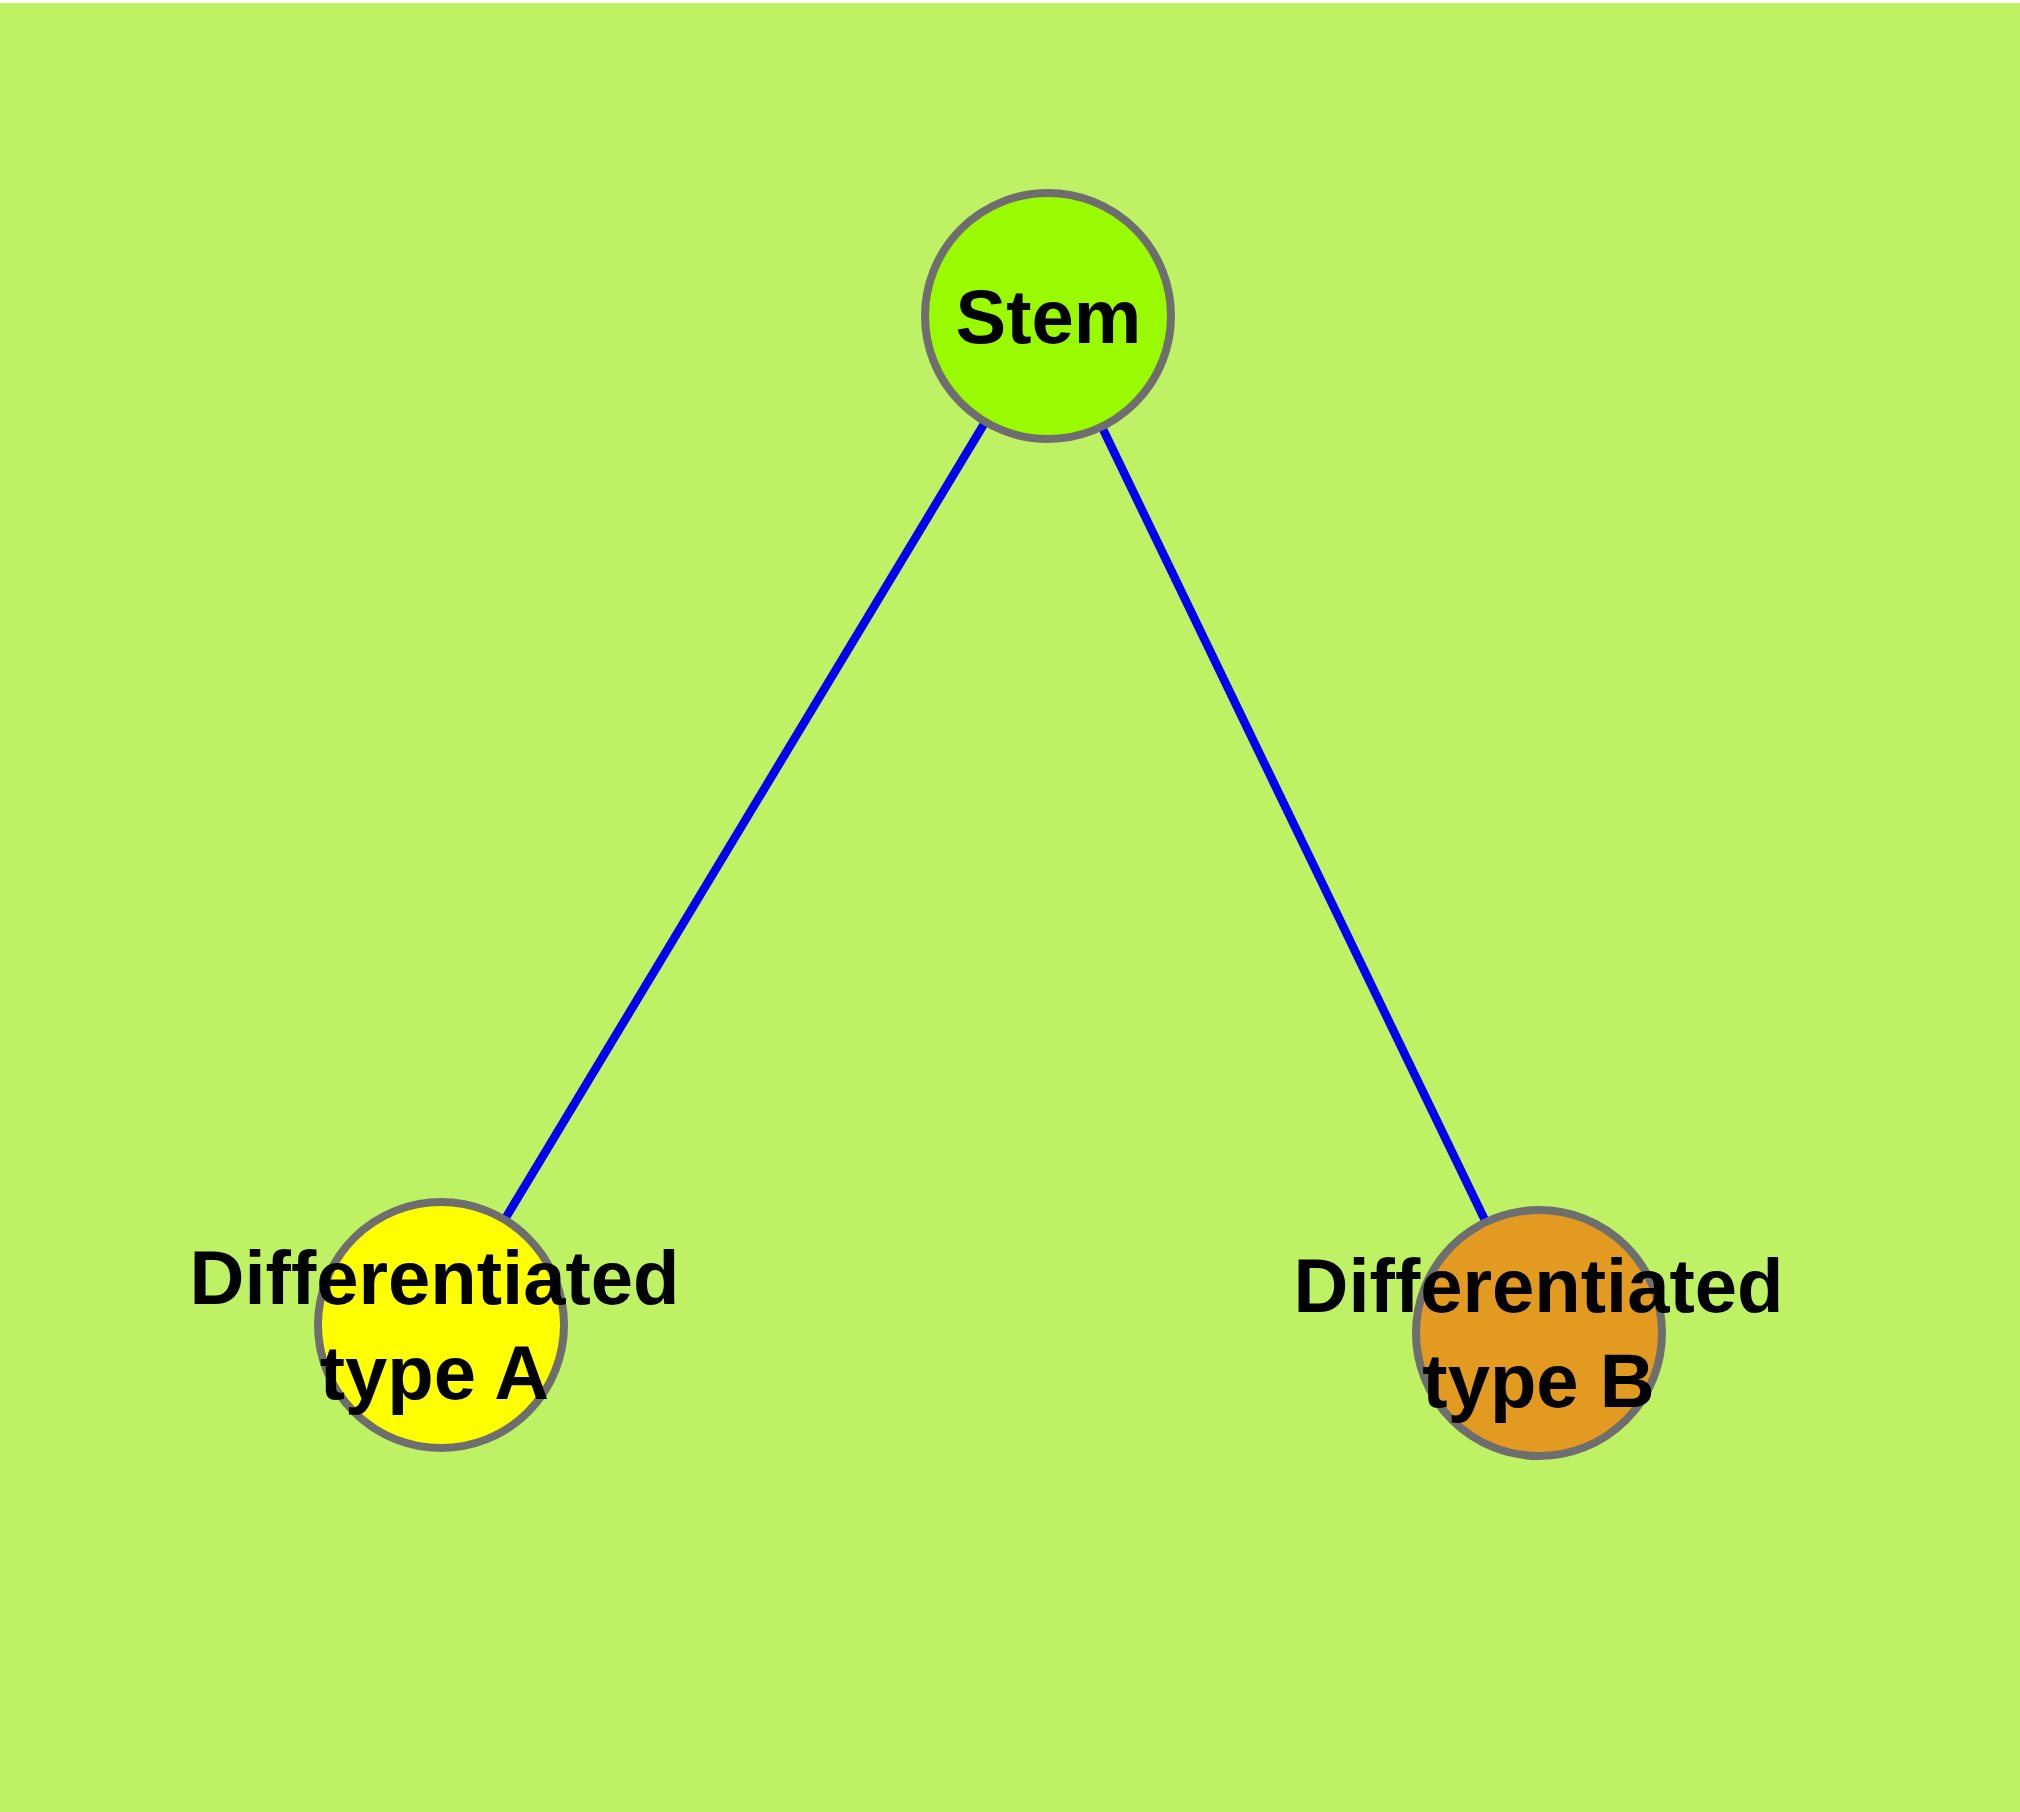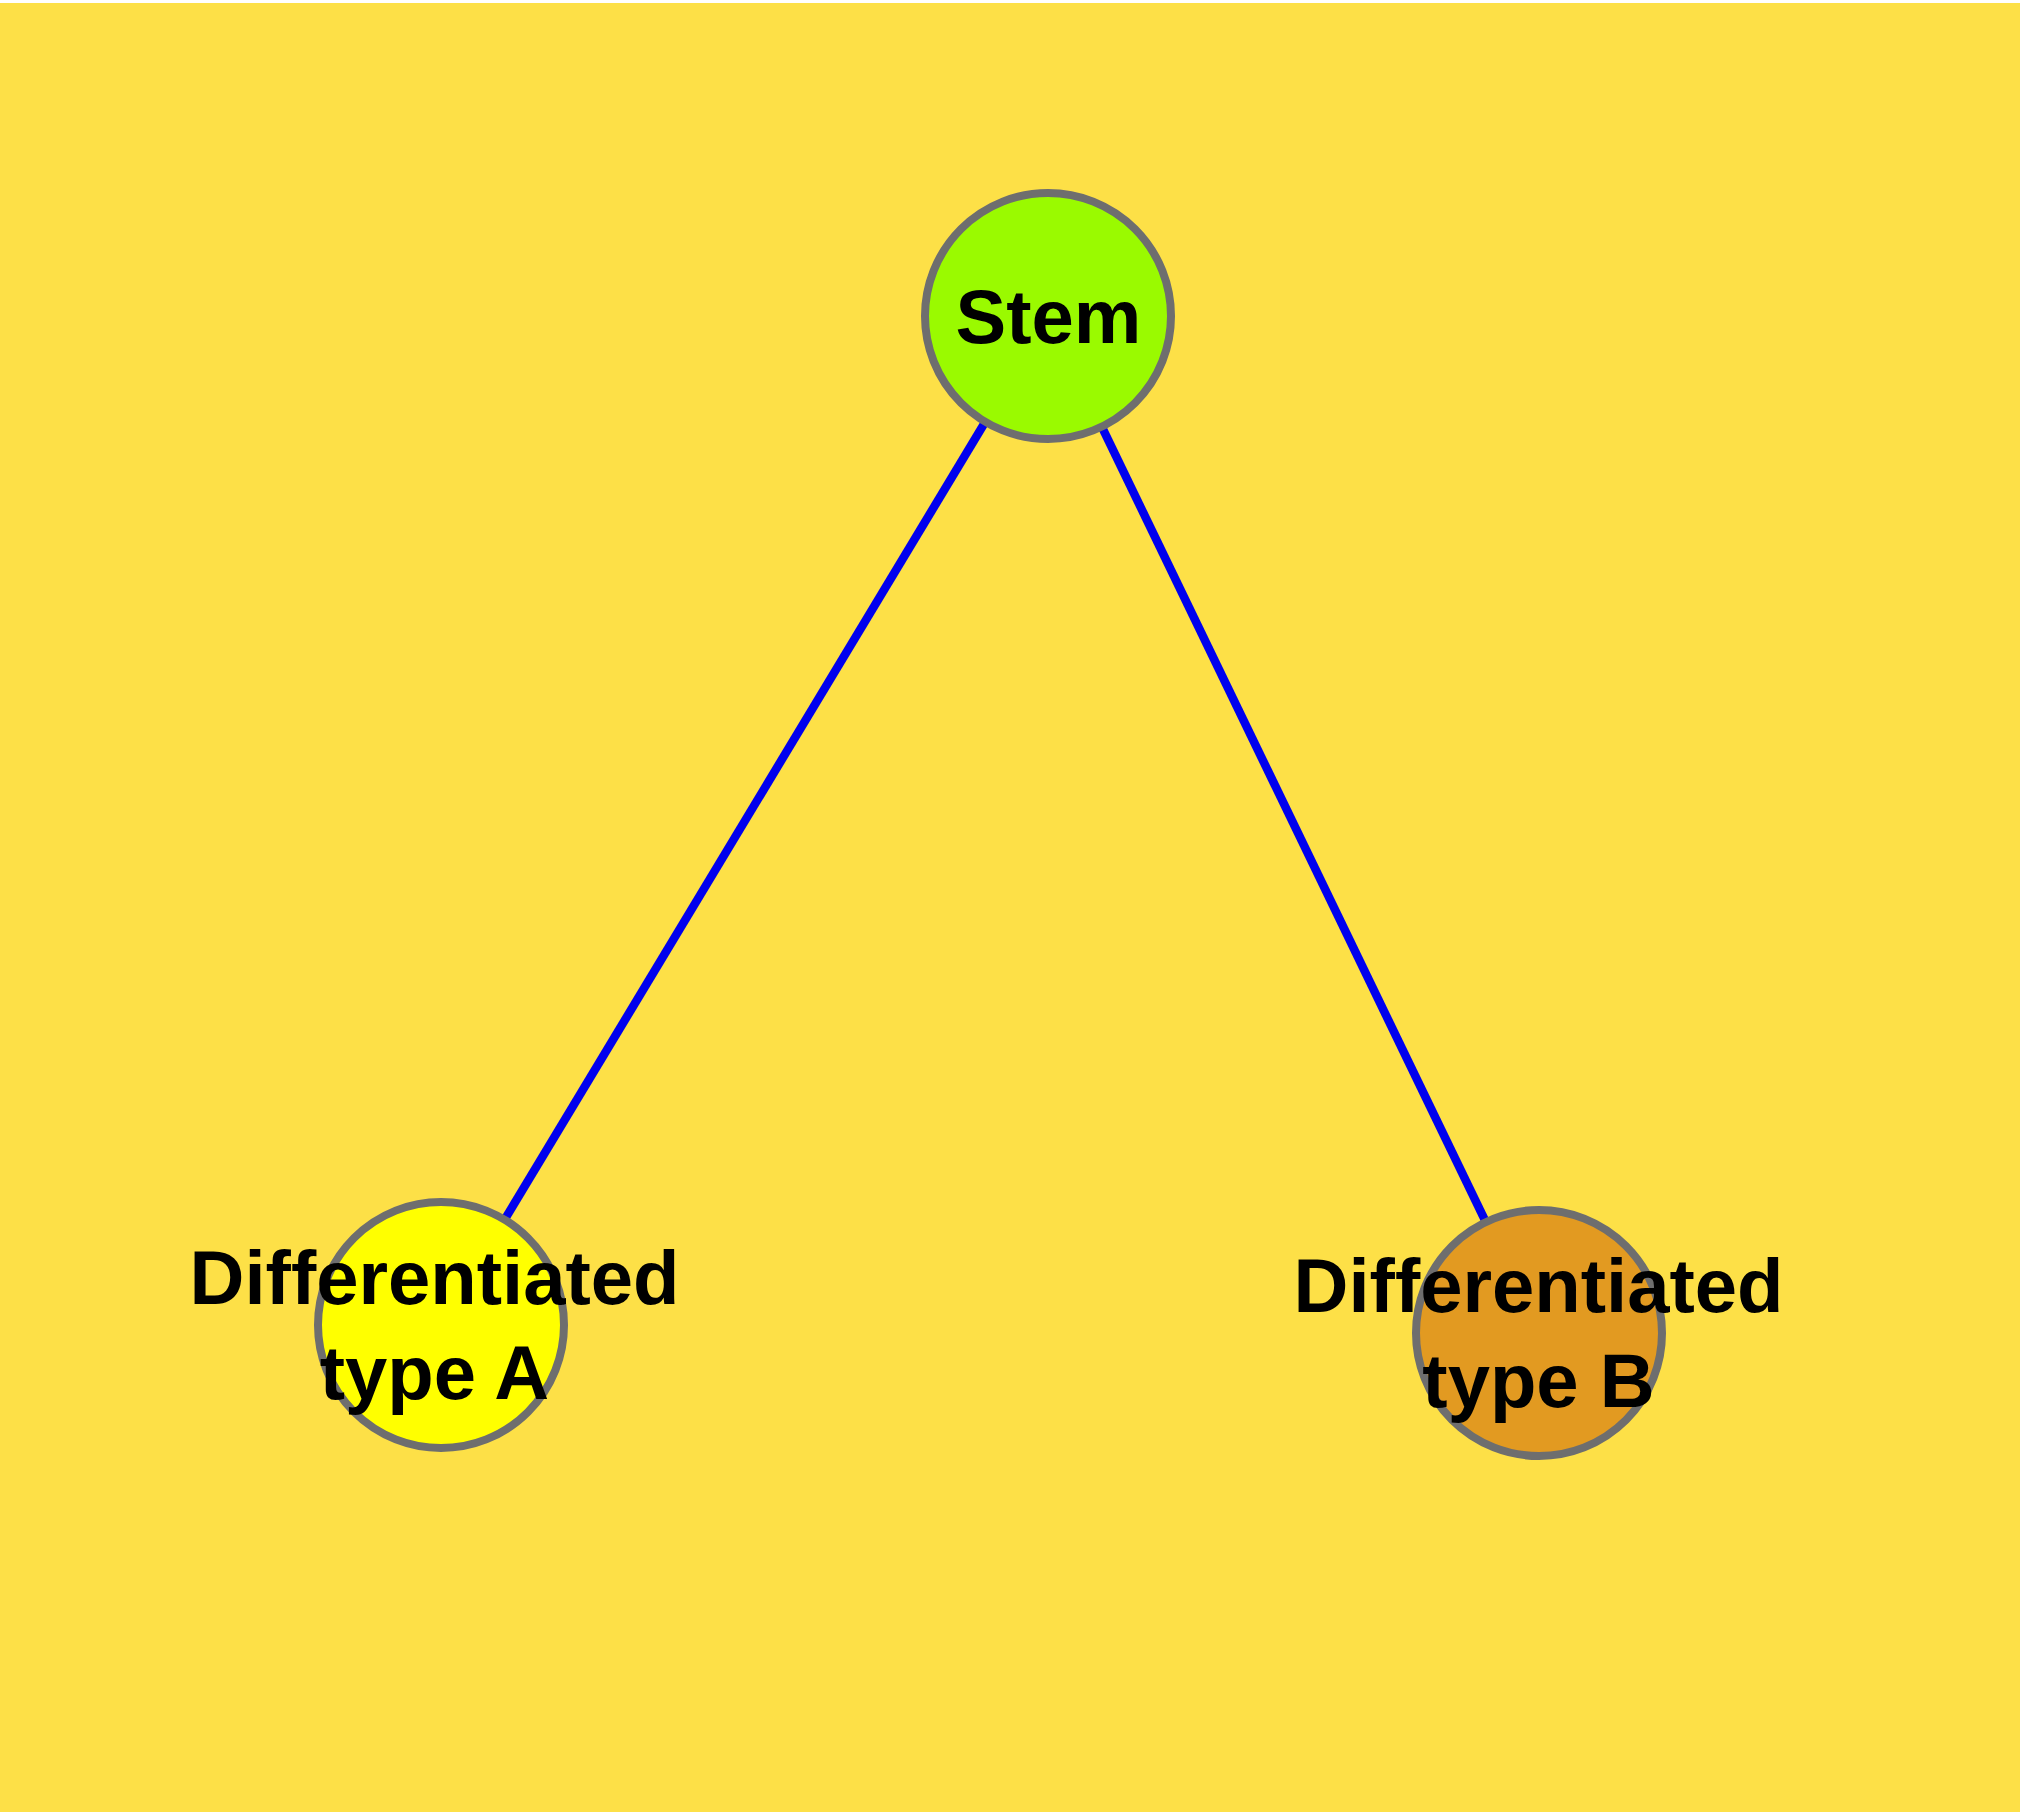--- a/index.html
+++ b/index.html
@@ -50,21 +50,21 @@
     white-space: pre-line;
     letter-spacing: 0;
   }
   #label-stem   { left: 752px;  top: 266px;  }
   #label-diff-a { left: 138px;  top: 1227px; }
   #label-diff-b { left: 1242px; top: 1235px; }
 </style>
 </head>
 <body>
 
-<div id="canvas" style="background: #fde047;">
+<div id="canvas" style="background: #bef264;">
 
   <svg id="edges" viewBox="0 0 2384 2135" xmlns="http://www.w3.org/2000/svg">
     <line x1="1237" y1="370" x2="520" y2="1560" stroke-width="10" stroke="#0000ee"></line>
     <line x1="1237" y1="370" x2="1816" y2="1569" stroke-width="10" stroke="#0000ee"></line>
   </svg>
 
   <div class="node" id="node-stem" style="background: rgb(154, 250, 0); border-color: rgb(110, 110, 110);"></div>
   <div class="node" id="node-diff-a" style="background: rgb(255, 255, 0); border-color: rgb(110, 110, 110);"></div>
   <div class="node" id="node-diff-b" style="background: rgb(226, 154, 33); border-color: rgb(110, 110, 110);"></div>
 

